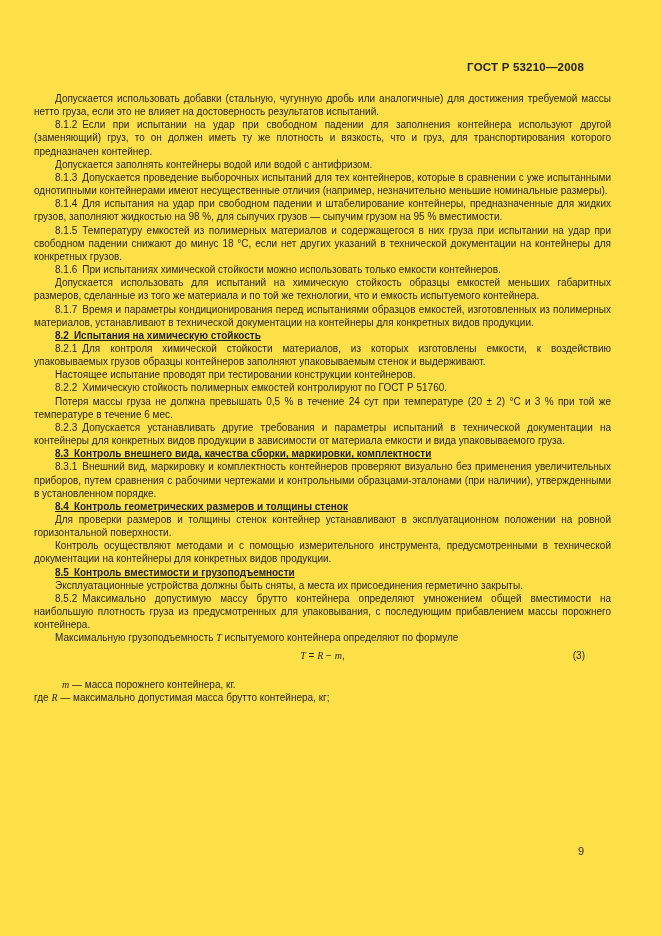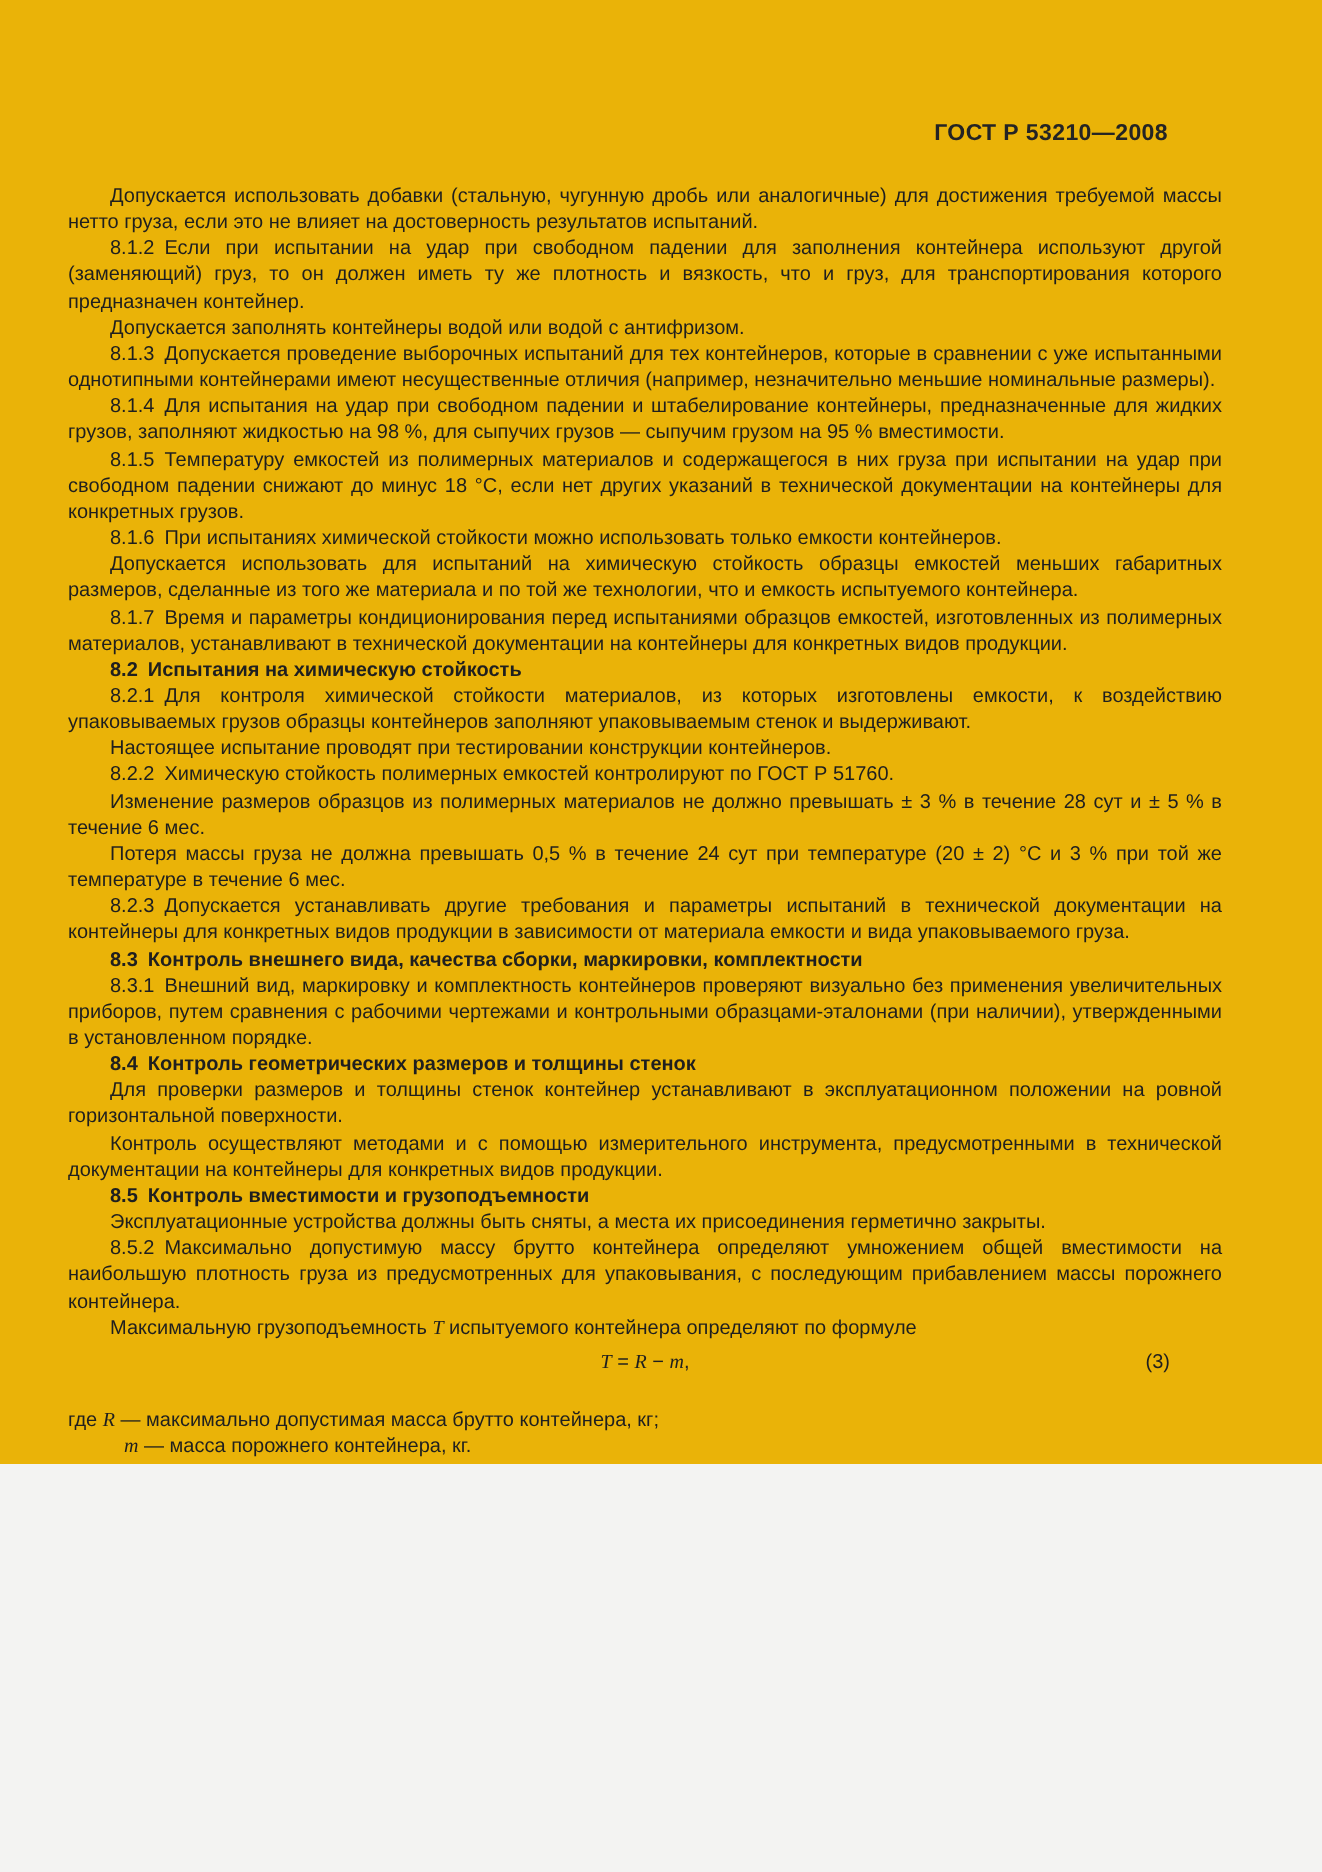--- a/index.html
+++ b/index.html
@@ -3,22 +3,22 @@
 <meta charset="utf-8">
 <style>
   html, body {
     margin: 0;
     padding: 0;
     background: #f3f3f2;
   }
   .page {
     position: relative;
     width: 661px;
-    height: 732px;
-    background: #eab308;
+    height: 936px;
+    background: #fde047;
     overflow: hidden;
     font-family: "Liberation Sans", sans-serif;
     color: #1f1f1f;
     -webkit-font-smoothing: antialiased;
   }
   .running-header {
     position: absolute;
     top: 61px;
     left: 0;
     right: 77px;
@@ -36,20 +36,21 @@
     font-size: 10px;
     line-height: 13.15px;
   }
   .para {
     margin: 0;
     text-align: justify;
     text-indent: 21px;
   }
   .para.heading {
     font-weight: 700;
+    text-decoration: underline;
   }
   .para.where {
     text-indent: 0;
   }
   .para.where2 {
     text-indent: 0;
     margin-left: 28px;
   }
   .formula-row {
     position: relative;
@@ -88,31 +89,30 @@
       <p class="para indent">8.1.3 Допускается проведение выборочных испытаний для тех контейнеров, которые в сравнении с уже испытанными однотипными контейнерами имеют несущественные отличия (например, незначительно меньшие номинальные размеры).</p>
       <p class="para indent">8.1.4 Для испытания на удар при свободном падении и штабелирование контейнеры, предназначенные для жидких грузов, заполняют жидкостью на 98 %, для сыпучих грузов — сыпучим грузом на 95 % вместимости.</p>
       <p class="para indent">8.1.5 Температуру емкостей из полимерных материалов и содержащегося в них груза при испытании на удар при свободном падении снижают до минус 18 °С, если нет других указаний в технической документации на контейнеры для конкретных грузов.</p>
       <p class="para indent">8.1.6 При испытаниях химической стойкости можно использовать только емкости контейнеров.</p>
       <p class="para indent">Допускается использовать для испытаний на химическую стойкость образцы емкостей меньших габаритных размеров, сделанные из того же материала и по той же технологии, что и емкость испытуемого контейнера.</p>
       <p class="para indent">8.1.7 Время и параметры кондиционирования перед испытаниями образцов емкостей, изготовленных из полимерных материалов, устанавливают в технической документации на контейнеры для конкретных видов продукции.</p>
       <p class="para heading">8.2 Испытания на химическую стойкость</p>
       <p class="para indent">8.2.1 Для контроля химической стойкости материалов, из которых изготовлены емкости, к воздействию упаковываемых грузов образцы контейнеров заполняют упаковываемым стенок и выдерживают.</p>
       <p class="para indent">Настоящее испытание проводят при тестировании конструкции контейнеров.</p>
       <p class="para indent">8.2.2 Химическую стойкость полимерных емкостей контролируют по ГОСТ Р 51760.</p>
-      <p class="para indent">Изменение размеров образцов из полимерных материалов не должно превышать ± 3 % в течение 28 сут и ± 5 % в течение 6 мес.</p>
       <p class="para indent">Потеря массы груза не должна превышать 0,5 % в течение 24 сут при температуре (20 ± 2) °С и 3 % при той же температуре в течение 6 мес.</p>
       <p class="para indent">8.2.3 Допускается устанавливать другие требования и параметры испытаний в технической документации на контейнеры для конкретных видов продукции в зависимости от материала емкости и вида упаковываемого груза.</p>
       <p class="para heading">8.3 Контроль внешнего вида, качества сборки, маркировки, комплектности</p>
       <p class="para indent">8.3.1 Внешний вид, маркировку и комплектность контейнеров проверяют визуально без применения увеличительных приборов, путем сравнения с рабочими чертежами и контрольными образцами-эталонами (при наличии), утвержденными в установленном порядке.</p>
       <p class="para heading">8.4 Контроль геометрических размеров и толщины стенок</p>
       <p class="para indent">Для проверки размеров и толщины стенок контейнер устанавливают в эксплуатационном положении на ровной горизонтальной поверхности.</p>
       <p class="para indent">Контроль осуществляют методами и с помощью измерительного инструмента, предусмотренными в технической документации на контейнеры для конкретных видов продукции.</p>
       <p class="para heading">8.5 Контроль вместимости и грузоподъемности</p>
       <p class="para indent">Эксплуатационные устройства должны быть сняты, а места их присоединения герметично закрыты.</p>
       <p class="para indent">8.5.2 Максимально допустимую массу брутто контейнера определяют умножением общей вместимости на наибольшую плотность груза из предусмотренных для упаковывания, с последующим прибавлением массы порожнего контейнера.</p>
       <p class="para indent">Максимальную грузоподъемность <span class="var">Т</span> испытуемого контейнера определяют по формуле</p>
       <div class="formula-row"><span><span class="var">T</span> = <span class="var">R</span> − <span class="var">m</span>,</span><span class="formula-number">(3)</span></div>
+      <p class="para where2"><span class="var">m</span> — масса порожнего контейнера, кг.</p>
       <p class="para where">где <span class="var">R</span> — максимально допустимая масса брутто контейнера, кг;</p>
-      <p class="para where2"><span class="var">m</span> — масса порожнего контейнера, кг.</p>
     </div>
 
   <div class="page-number">9</div>
 </div>
 
 </body></html>

